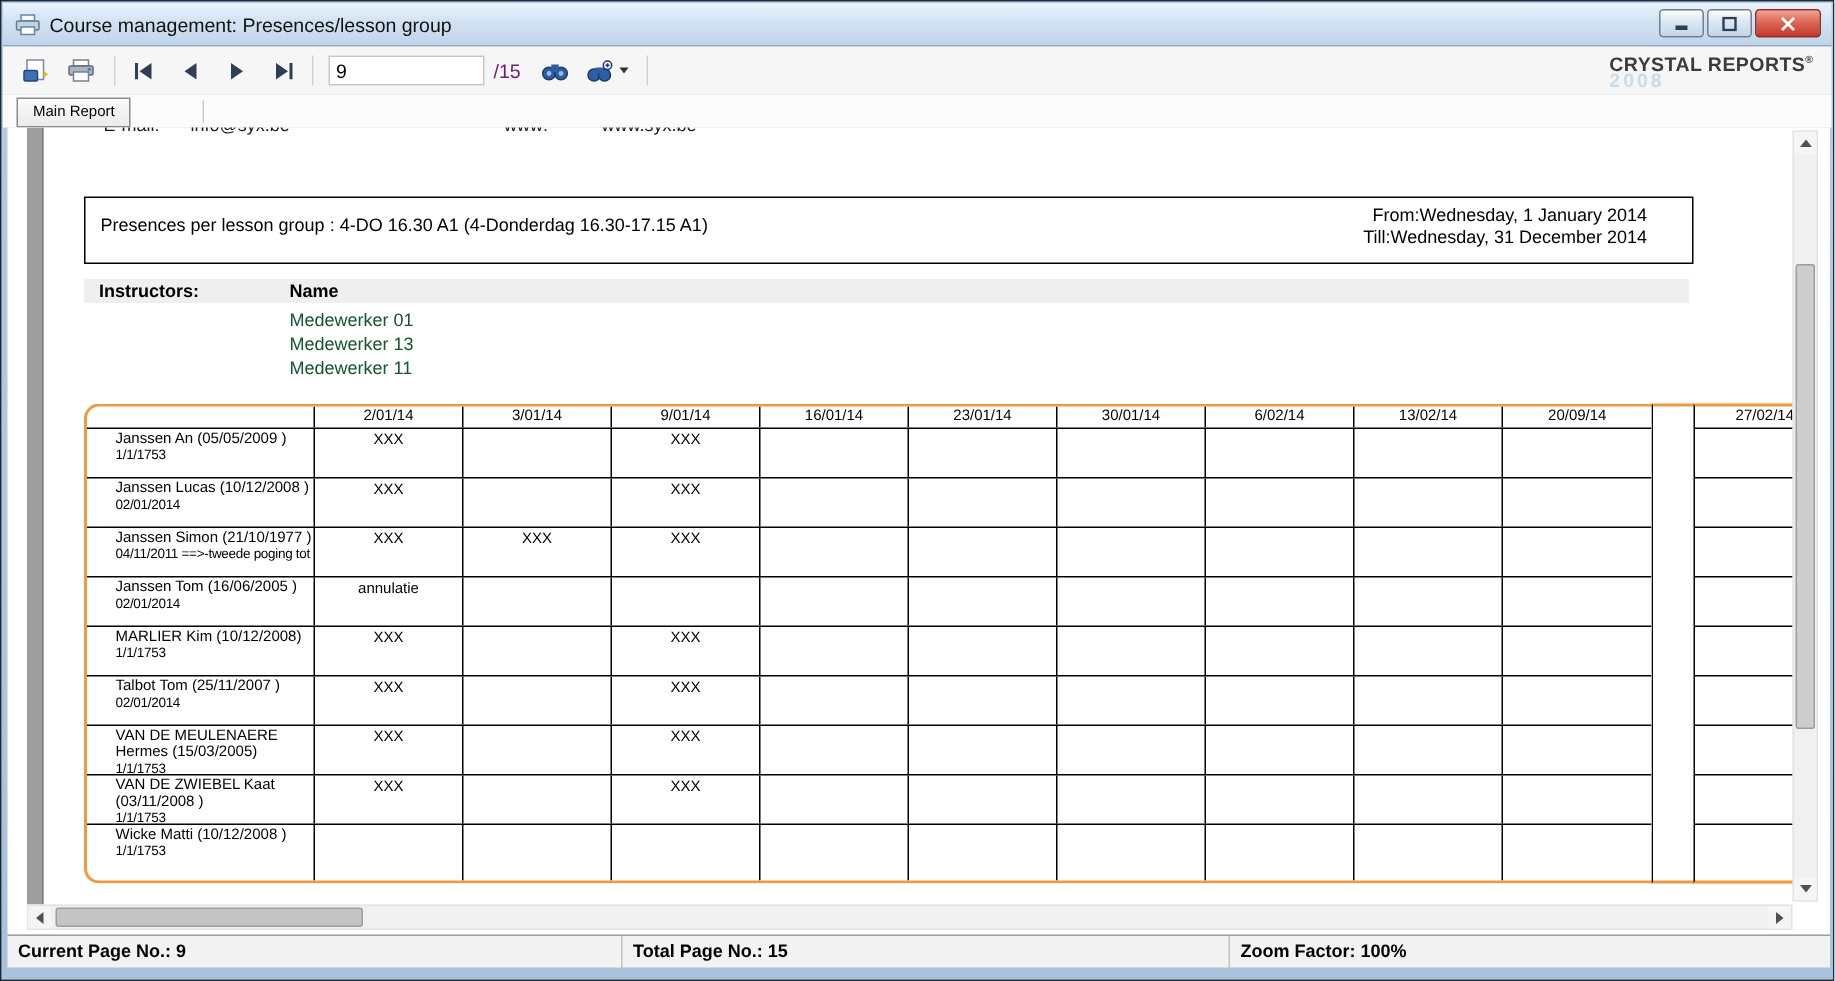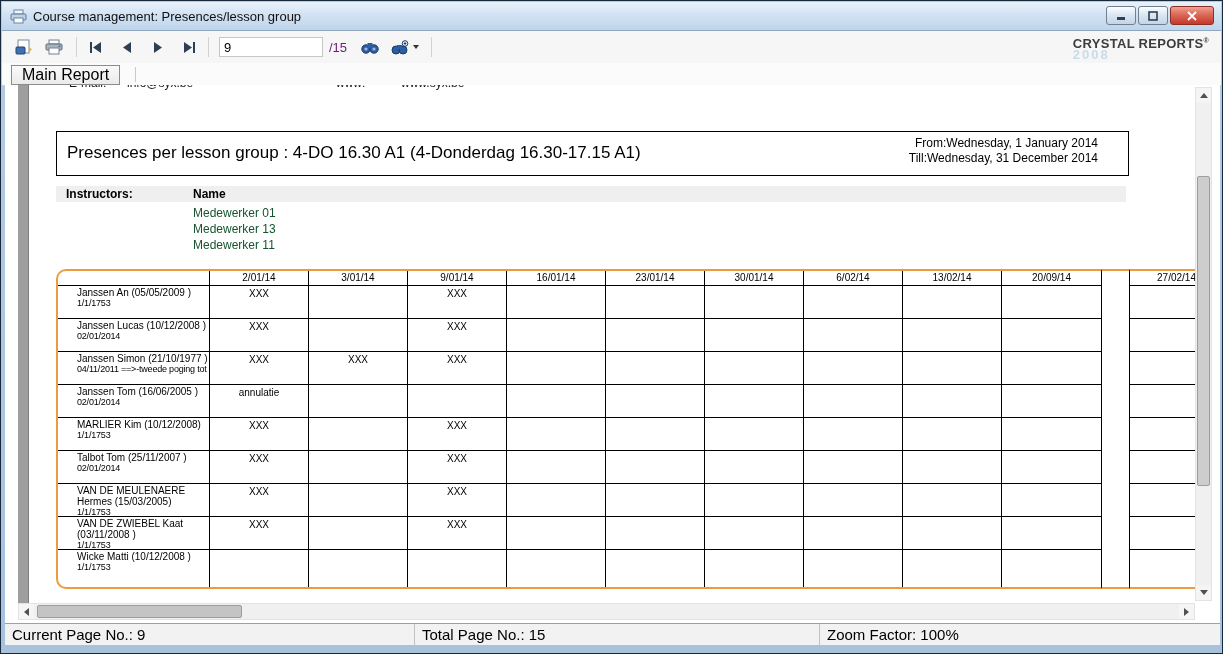--- a/index.html
+++ b/index.html
@@ -46,35 +46,35 @@
   .caret { width:0; height:0; border-left:3px solid transparent; border-right:3px solid transparent; border-top:4px solid #333; margin-left:4px; }
   .brand { position:absolute; right:12px; top:4px; text-align:left; line-height:11px; }
   .brand-main { font-size:13px; font-weight:bold; color:#3c3c3c; letter-spacing:.3px; white-space:nowrap; }
   .brand-main sup { font-size:7px; }
   .brand-year { font-size:13px; font-weight:bold; color:#c9dcea; letter-spacing:2px; }
   
   .tabstrip { position:absolute; left:1px; top:62px; right:1px; height:22px; background:#fbfbfb; }
   .tab {
     position:absolute; left:9px; top:2px; height:20px;
     background:linear-gradient(#fafafa,#ebebeb); border:1px solid #8c8c8c;
-    font-size:16px; color:#000; padding:0 10px; line-height:18px; cursor:default;
+    font-size:10px; color:#000; padding:0 10px; line-height:18px; cursor:default;
   }
   .tab-sep { position:absolute; left:133px; top:4px; width:1px; height:15px; background:#c9c9c9; }
   
   .viewer {
     position:absolute; left:4px; top:84px; width:1215px; height:538px;
     background:#fff; overflow:hidden;
   }
   .page-margin-strip { position:absolute; left:13px; top:0; width:11px; height:518px; background:#9e9e9e; border-right:1px solid #7d7d7d; }
   .cutline { position:absolute; top:-9px; height:16px; font-size:12px; color:#1a1a1a; white-space:nowrap; }
   .report-title-box {
     position:absolute; left:51px; top:46px; width:1073px; height:45px;
     border:1px solid #000;
   }
-  .report-title { position:absolute; left:10px; top:11px; font-size:17px; color:#000; white-space:nowrap; }
+  .report-title { position:absolute; left:10px; top:11px; font-size:12px; color:#000; white-space:nowrap; }
   .fromtill { position:absolute; right:30px; top:4px; text-align:right; font-size:12px; line-height:15px; color:#000; }
   .instructors-band {
     position:absolute; left:51px; top:101px; width:1070px; height:16px;
     background:#efefef; font-size:12px; line-height:16px;
   }
   .instructors-label { position:absolute; left:10px; font-weight:bold; }
   .name-header { position:absolute; left:137px;font-weight:bold; }
   .instructor-list { position:absolute; left:188px; top:120px; font-size:12px; line-height:16px; color:#14532d; }
   
   .report-table {
@@ -112,21 +112,21 @@
   .hscroll .sb-right { right:0; top:0; }
   .tri-up { width:0;height:0;border-left:4px solid transparent;border-right:4px solid transparent;border-bottom:5px solid #505050; }
   .tri-down { width:0;height:0;border-left:4px solid transparent;border-right:4px solid transparent;border-top:5px solid #505050; }
   .tri-left { width:0;height:0;border-top:4px solid transparent;border-bottom:4px solid transparent;border-right:5px solid #505050; }
   .tri-right { width:0;height:0;border-top:4px solid transparent;border-bottom:4px solid transparent;border-left:5px solid #505050; }
   .vthumb { position:absolute; left:1px; top:88px; width:13px; height:310px; background:#cdcdcd; border:1px solid #9d9d9d; border-radius:2px; }
   .hthumb { position:absolute; left:18px; top:1px; width:205px; height:13px; background:#c4c4c4; border:1px solid #9d9d9d; border-radius:2px; }
   
   .statusbar {
     position:absolute; left:4px; top:622px; width:1215px; height:22px;
-    background:#f2f2f2; border-top:1px solid #a0a0a0; font-size:15px; color:#000;
+    background:#f2f2f2; border-top:1px solid #a0a0a0; font-size:12px; color:#000;font-weight:bold;
   }
   .status-cell { position:absolute; top:0; height:22px; line-height:21px; padding-left:7px; }
   .status-cell.s1 { left:0; width:409px; }
   .status-cell.s2 { left:409px; width:405px; border-left:1px solid #c2c2c2; }
   .status-cell.s3 { left:814px; width:401px; border-left:1px solid #c2c2c2; }
 </style>
 </head>
 <body>
 
 <div class="window">

